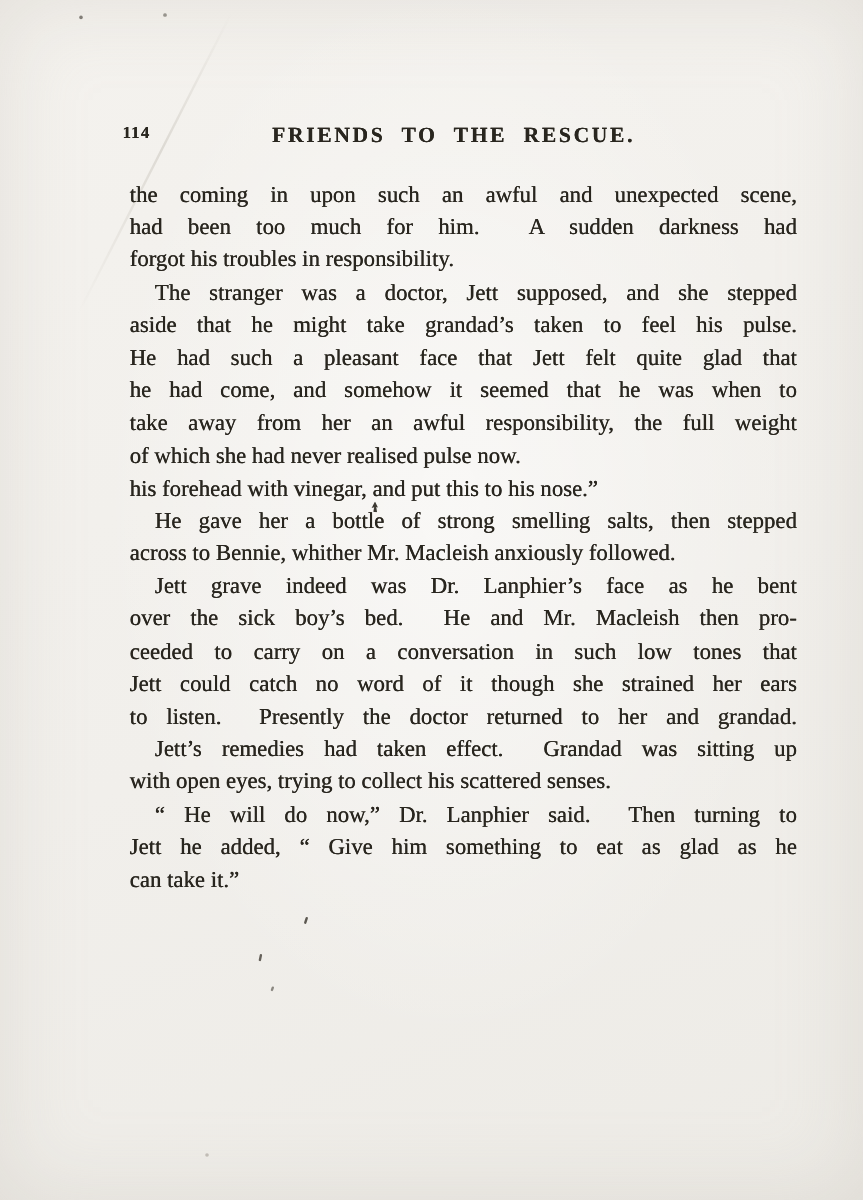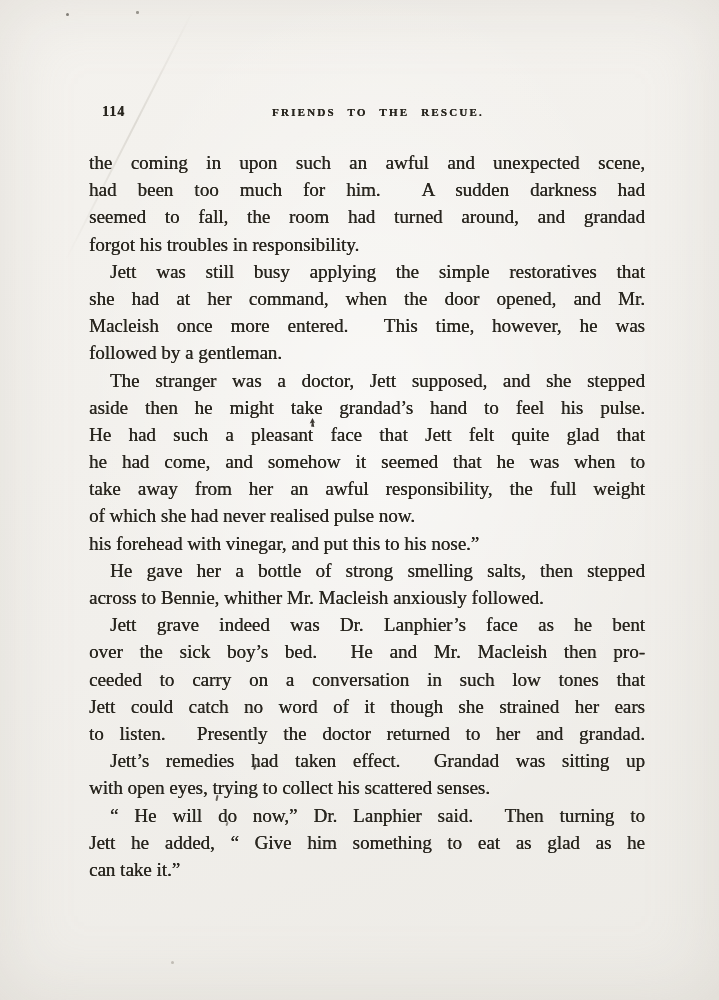--- a/index.html
+++ b/index.html
@@ -24,25 +24,25 @@
     transform-origin:center;
   }
   .header{position:absolute;left:100px;top:100px;width:556px;height:24px;}
   .pagenum{
     position:absolute;left:2px;top:0;
     font-size:14px;font-weight:bold;letter-spacing:1px;line-height:24px;
     text-shadow:0.2px 0 0 currentColor;
   }
   .runhead{
     text-align:center;
-    font-size:11px;letter-spacing:2.2px;word-spacing:7px;line-height:24px;
+    font-size:18px;letter-spacing:2.2px;word-spacing:7px;line-height:24px;
     font-weight:bold;
     text-shadow:0.1px 0 0 currentColor;
   }
-  .textcol{position:absolute;left:89px;top:149px;width:556px;}
+  .textcol{position:absolute;left:108px;top:149px;width:556px;}
   .para{margin:0;padding:0;}
   .ln{
     height:27.2px;line-height:27.2px;
     font-size:19px;
     text-align:left;
     text-shadow:0.25px 0 0 currentColor;
     overflow:visible;
   }
   .jst{text-align:justify;text-align-last:justify;}
   .ind{text-indent:21px;}
@@ -71,34 +71,27 @@
   <div class="header">
     <span class="pagenum">114</span>
     <div class="runhead">FRIENDS TO THE RESCUE.</div>
   </div>
 
   <div class="textcol">
 
     <div class="para">
       <div class="ln jst">the coming in upon such an awful and unexpected scene,</div>
       <div class="ln jst">had been too much for him.&nbsp; A sudden darkness had</div>
-      <div class="ln jst">seemed to fall, the room had turned around, and grandad</div>
       <div class="ln">forgot his troubles in responsibility.</div>
     </div>
 
-    <div class="para">
-      <div class="ln jst ind">Jett was still busy applying the simple restoratives that</div>
-      <div class="ln jst">she had at her command, when the door opened, and Mr.</div>
-      <div class="ln jst">Macleish once more entered.&nbsp; This time, however, he was</div>
-      <div class="ln">followed by a gentleman.</div>
-    </div>
 
     <div class="para">
       <div class="ln jst ind">The stranger was a doctor, Jett supposed, and she stepped</div>
-      <div class="ln jst">aside then he might take grandad’s hand to feel his pulse.</div>
+      <div class="ln jst">aside that he might take grandad’s taken to feel his pulse.</div>
       <div class="ln jst">He had such a pleasant face that Jett felt quite glad that</div>
       <div class="ln jst">he had come, and somehow it seemed that he was when to</div>
       <div class="ln jst">take away from her an awful responsibility, the full weight</div>
       <div class="ln">of which she had never realised pulse now.</div>
     </div>
 
     <div class="para">
       <div class="ln">his forehead with vinegar, and put this to his nose.”</div>
     </div>
 

